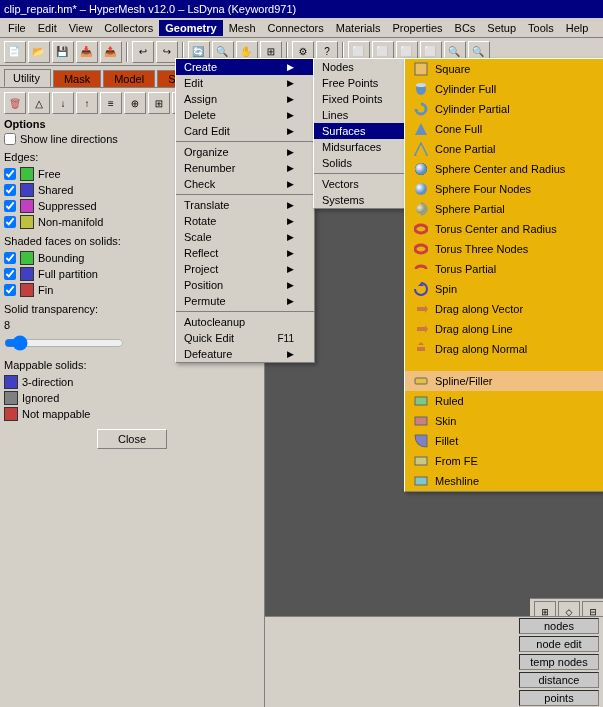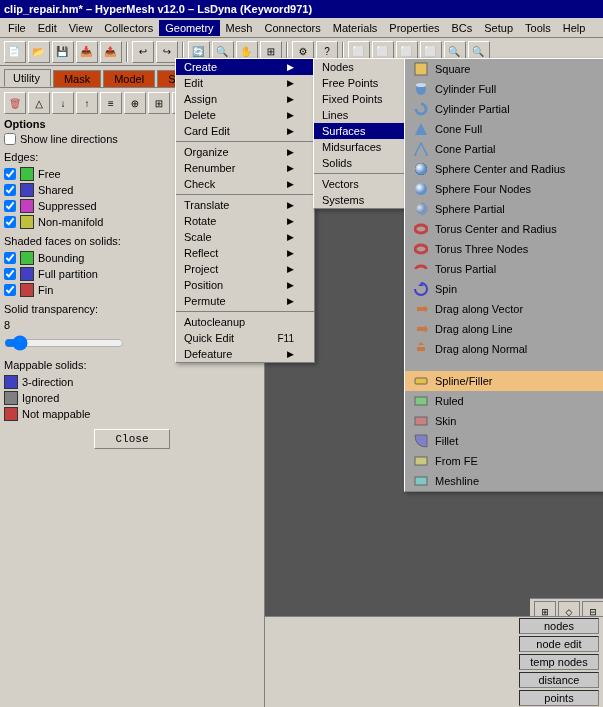--- a/index.html
+++ b/index.html
@@ -12,21 +12,21 @@
       overflow: hidden;
       position: relative;
     }
 
     
     .title-bar {
       background: #000080;
       color: white;
       padding: 8px 4px;
       font-size: 11px;
-      font-weight: bold;
+      font-weight: normal;
       display: flex;
       align-items: center;
       height: 18px;
     }
 
     
     .menu-bar {
       background: #d4d0c8;
       border-bottom: 1px solid #808080;
       display: flex;
@@ -40,20 +40,21 @@
       font-size: 11px;
       white-space: nowrap;
     }
     .menu-item:hover, .menu-item.active {
       background: #000080;
       color: white;
     }
     .menu-item.active {
       background: #000080;
       color: white;
+      font-weight: bold;
     }
 
     
     .toolbar {
       background: #d4d0c8;
       border-bottom: 1px solid #808080;
       height: 28px;
       display: flex;
       align-items: center;
       padding: 2px 4px;
@@ -172,21 +173,20 @@
     .close-btn {
       display: block;
       margin: 8px auto 0;
       padding: 3px 20px;
       background: #d4d0c8;
       border: 1px solid #808080;
       border-top-color: #fff;
       border-left-color: #fff;
       cursor: pointer;
       font-size: 11px;
-      font-family: Liberation Mono, monospace;
     }
 
     
     .viewport-area {
       flex: 1;
       background: #555;
       position: relative;
       overflow: hidden;
     }
 
@@ -264,21 +264,21 @@
       z-index: 300;
       min-width: 120px;
       box-shadow: 2px 2px 4px rgba(0,0,0,0.3);
     }
 
     
     .surfaces-submenu {
       position: absolute;
       top: 58px;
       left: 404px;
-      background: #a3a3a3;
+      background: #eab308;
       border: 1px solid #808080;
       border-top-color: #fff;
       border-left-color: #fff;
       z-index: 400;
       min-width: 200px;
       box-shadow: 2px 2px 4px rgba(0,0,0,0.3);
     }
     .surfaces-entry {
       padding: 2px 8px;
       display: flex;

